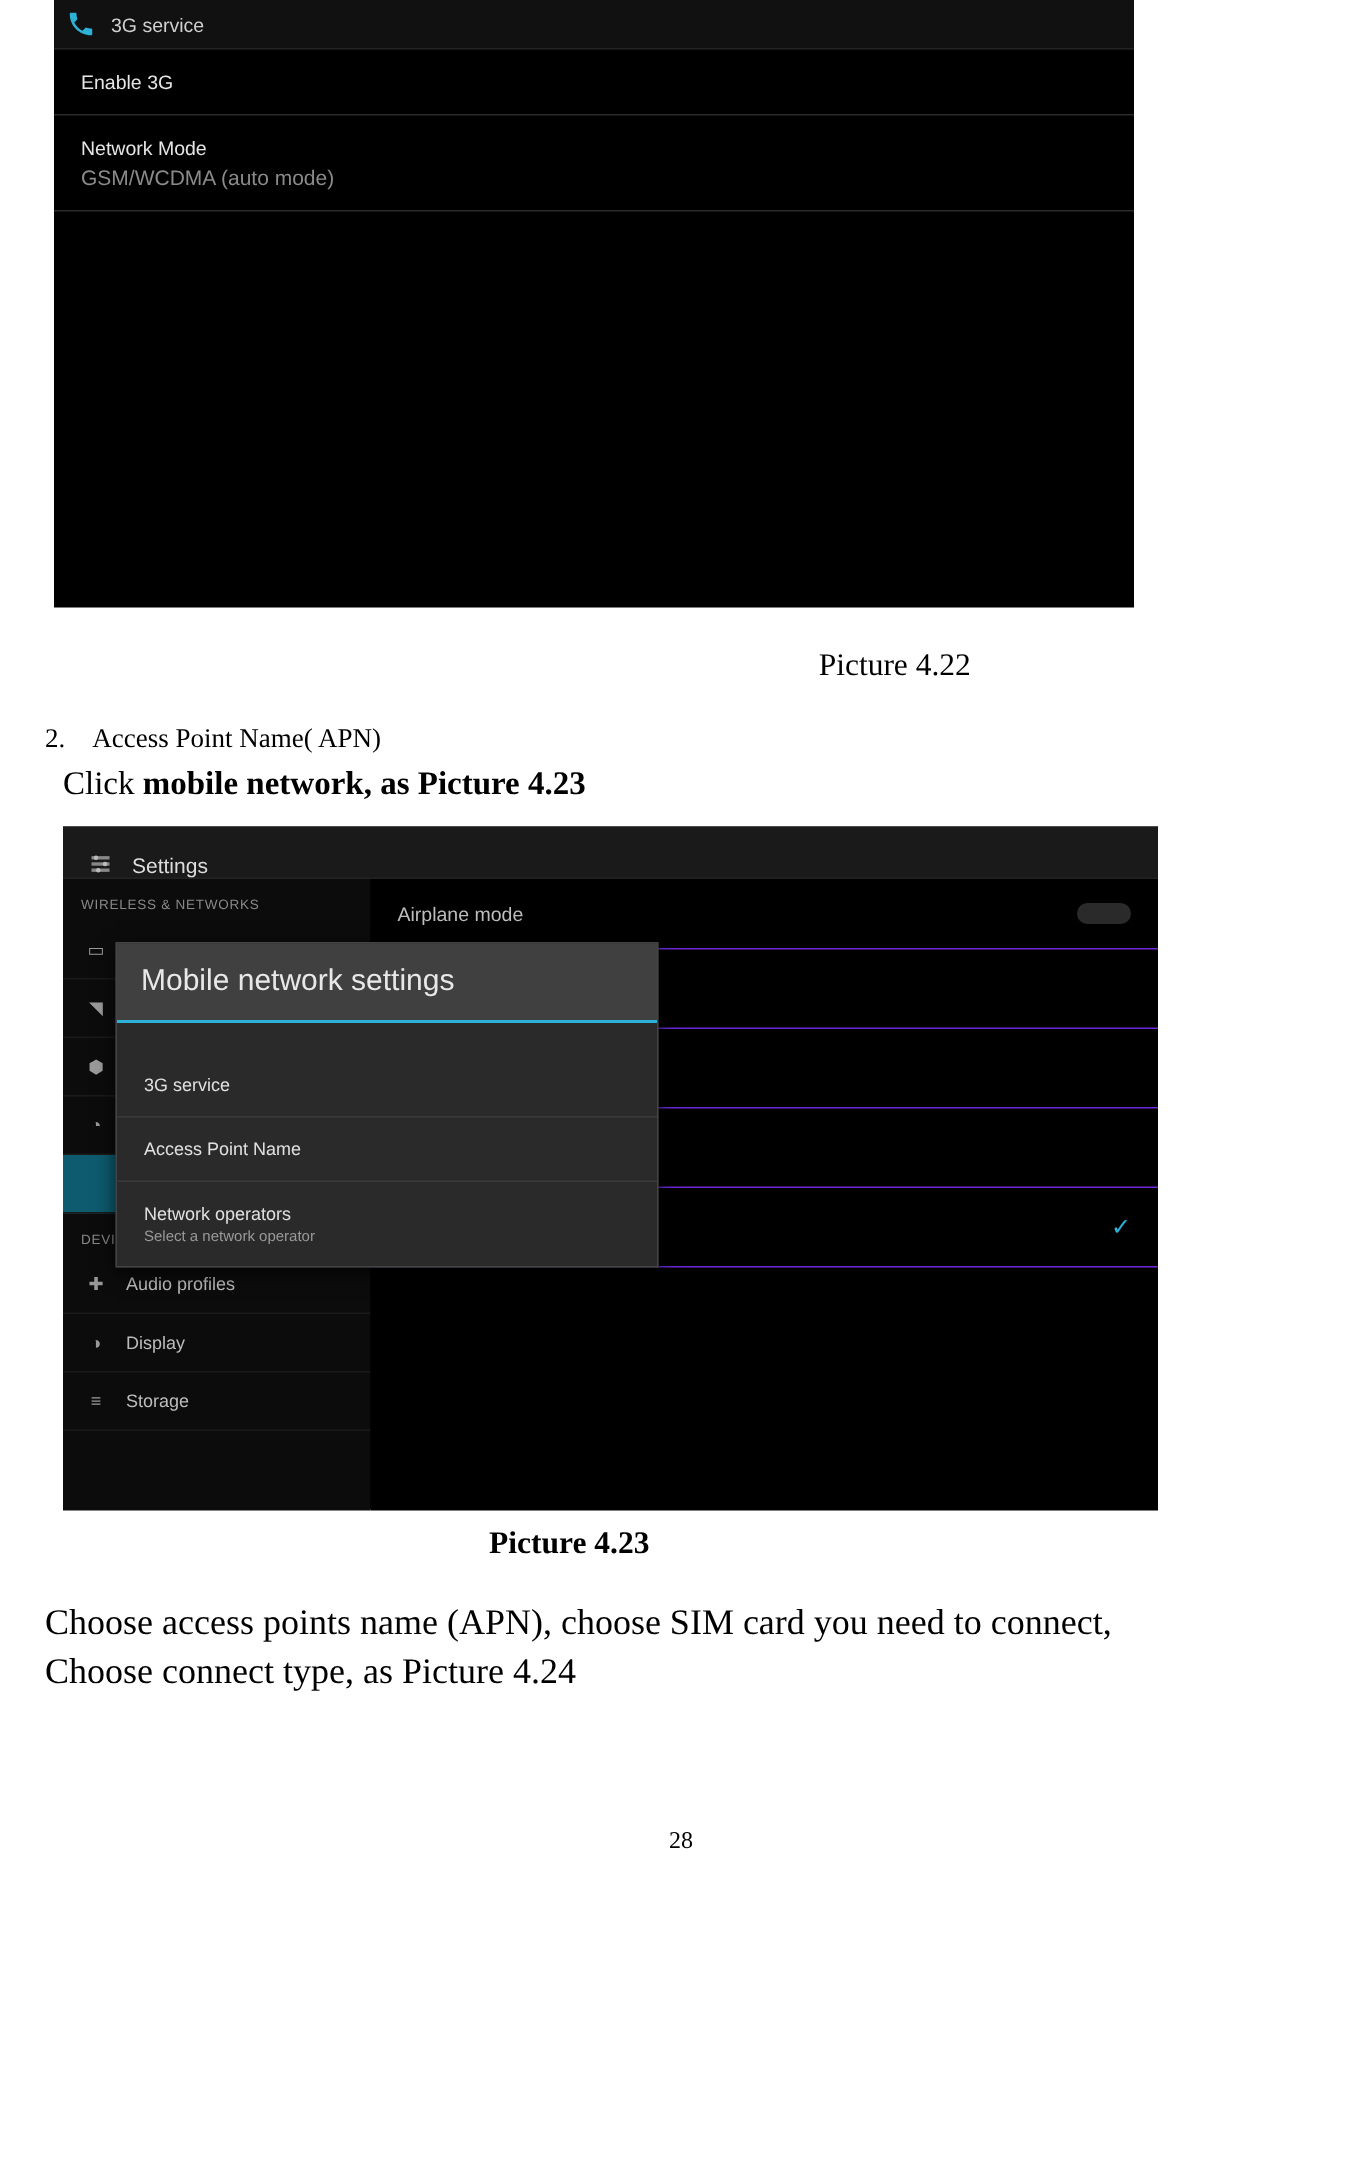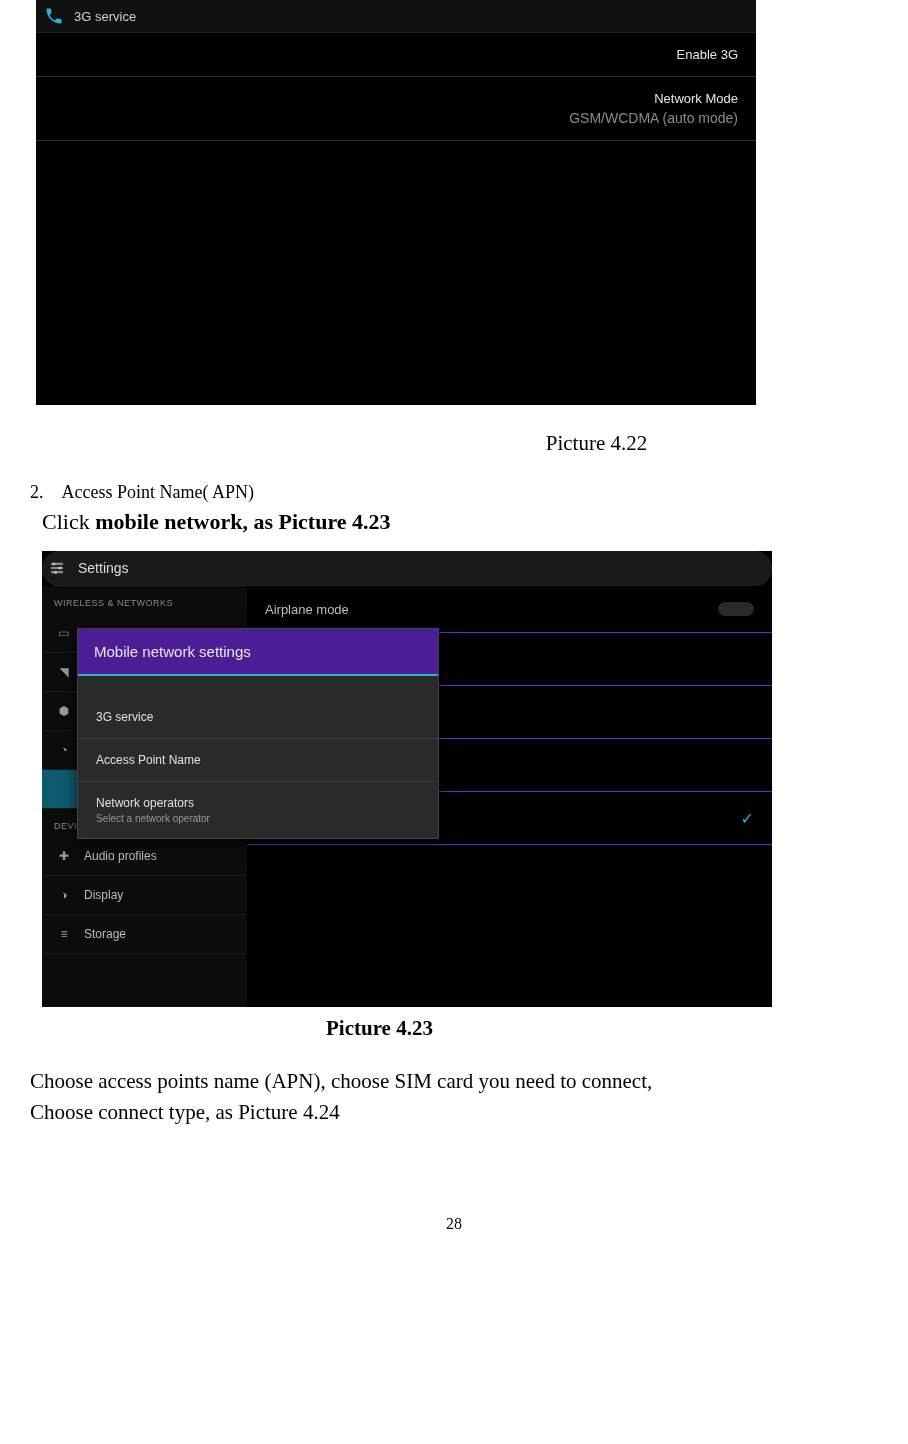--- a/index.html
+++ b/index.html
@@ -35,41 +35,40 @@
   .phone-icon svg { display: block; }
   .ss-topbar-title {
     color: #d0d0d0;
     font-size: 13px;
     margin-left: 10px;
   }
   .ss-row {
     display: block;
     padding: 14px 18px;
     border-bottom: 1px solid #2a2a2a;
-    text-align: right;
+    text-align: left;
   }
   .ss-row-title {
     color: #e6e6e6;
     font-size: 13px;
   }
   .ss-row-sub {
     color: #8a8a8a;
     font-size: 14px;
     margin-top: 4px;
   }
 
   
   .ss2 .app-bar {
     display: flex;
-    align-items: center;
+    align-items: flex-end;
     height: 34px;
     background: #1a1a1a;
-    padding-left: 6px;
+    padding-left: 16px;
     border-bottom: 1px solid #222;
-    border-radius: 17px;
   }
   .gear-icon svg { display: block; }
   .app-bar-title {
     margin-left: 12px;
     color: #ddd;
     font-size: 14px;
   }
   .ss2-body {
     position: relative;
     height: calc(100% - 34px);
@@ -137,24 +136,24 @@
     position: absolute;
     left: 35px;
     top: 42px;
     width: 360px;
     background: #2a2a2a;
     border: 1px solid #444;
     box-shadow: 0 4px 12px rgba(0,0,0,0.7);
   }
   .dialog-title {
     color: #e8e8e8;
-    font-size: 15px;
+    font-size: 20px;
     padding: 14px 16px;
     border-bottom: 2px solid #2db1d6;
-    background: #4c1d95;
+    background: #404040;
   }
   .dialog-item {
     display: block;
     padding: 14px 18px;
     color: #e0e0e0;
     font-size: 12px;
     border-bottom: 1px solid #3a3a3a;
   }
   .dialog-item-sub {
     color: #999;
@@ -182,21 +181,21 @@
   }
   .num {
     display: inline-block;
     width: 28px;
   }
   .indent {
     font-size: 22px;
     margin: 6px 0 16px 12px;
   }
   .para {
-    font-size: 21px;
+    font-size: 24px;
     margin: 6px 0;
   }
   .pagenum {
     text-align: center;
     font-size: 16px;
     margin-top: 90px;
   }
 </style>
 </head>
 <body>

